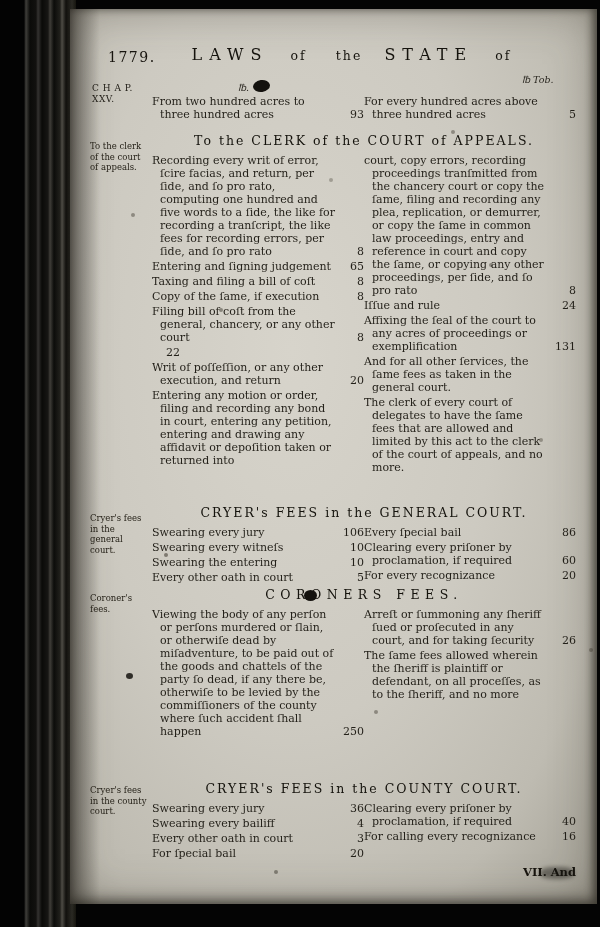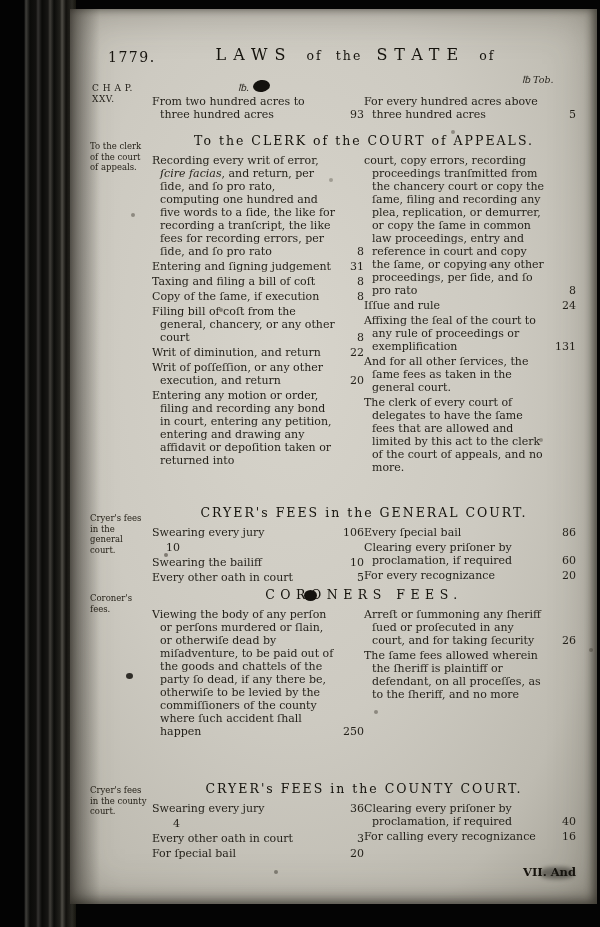--- a/index.html
+++ b/index.html
@@ -12,21 +12,21 @@
   .page { position:absolute; left:70px; top:9px; width:527px; height:895px;
     background:radial-gradient(ellipse at 42% 38%, #d7d4cb 0%, #cdcac1 48%, #beb bb1 78%, #a19e93 100%);
     background:radial-gradient(ellipse at 42% 38%, #d7d4cb 0%, #cdcac1 48%, #bebbb1 78%, #a19e93 100%);
     box-shadow: inset 0 0 46px rgba(55,50,40,.38), inset -4px 0 9px rgba(30,28,22,.55), inset 0 -6px 12px rgba(30,28,22,.4); }
   .gutter { position:absolute; left:0; top:0; width:30px; height:100%;
     background:linear-gradient(90deg, rgba(25,22,17,.5), rgba(25,22,17,0)); }
 
   .year { position:absolute; left:38px; top:40px; font-size:14px; letter-spacing:1.5px; color:#17140e; }
   .title { position:absolute; left:70px; top:36px; width:430px; text-align:center; color:#15130d; white-space:nowrap; }
   .tcap { font-size:16px; letter-spacing:7px; margin:0 5px; }
-  .tsm  { font-size:12.5px; letter-spacing:2px; margin:0 4px; }
+  .tsm  { font-size:12.5px; letter-spacing:2px; margin:0 12px; }
   .chap { position:absolute; left:22px; top:74px; font-size:9px; letter-spacing:.5px; color:#201d16; line-height:11px; }
   .unit { position:absolute; font-size:9.5px; font-style:italic; color:#2a2720; }
   .unit-l { left:168px; top:72px; }
   .unit-r { left:452px; top:64px; }
 
   .mnote { position:absolute; left:20px; width:58px; font-size:8.5px; line-height:10.5px; color:#262219; }
 
   .content { position:absolute; left:82px; width:424px; color:#221f18; }
   .sec-acres    { top:86px; }
   .sec-appeals  { top:124px; }
@@ -35,21 +35,21 @@
   .sec-cryercty { top:772px; }
 
   .sheading { text-align:center; font-size:12.5px; letter-spacing:2px; color:#14120c; margin-bottom:6px; white-space:nowrap; }
   .sheading.wide { letter-spacing:5.5px; }
 
   .cols { display:flex; }
   .col { flex:1; min-width:0; }
   .entry { display:flex; align-items:flex-end; margin-bottom:2px; }
   .etext { flex:1; font-size:11px; line-height:13px; text-indent:-8px; padding-left:8px; }
   .efee  { width:28px; text-align:right; font-size:11px; line-height:13px; }
-  .ital { font-style:italic; }
+  .ital { }
 
   .catchword { position:absolute; top:856px; left:82px; width:424px; text-align:right; font-size:11.5px; color:#17140e; font-weight:bold; }
 
   .blob { position:absolute; background:#14120e; border-radius:50%; }
   .blob-unit    { left:183px; top:71px;  width:17px; height:12px; transform:rotate(-8deg); }
   .blob-coroner { left:234px; top:581px; width:13px; height:11px; }
   .blob-margin  { left:56px;  top:664px; width:7px;  height:6px; opacity:.85; }
   .smudge-catch { left:470px; top:858px; width:34px; height:12px; border-radius:40%; opacity:.45; filter:blur(2px); }
 
   .specks { position:absolute; left:0; top:0; width:2px; height:2px; border-radius:50%; background:transparent;
@@ -113,36 +113,35 @@
     <div class="cols">
       <div class="col">
         <div class="entry">
           <div class="etext">
             <span>Recording every writ of error, </span><span class="ital">ſcire facias</span><span>, and return, per ſide, and ſo pro rato, computing one hundred and five words to a ſide, the like for recording a tranſcript, the like fees for recording errors, per ſide, and ſo pro rato</span>
           </div>
           <div class="efee">8</div>
         </div>
         <div class="entry">
           <div class="etext">Entering and ſigning judgement</div>
-          <div class="efee">31</div>
+          <div class="efee">65</div>
         </div>
         <div class="entry">
           <div class="etext">Taxing and filing a bill of coſt</div>
           <div class="efee">8</div>
         </div>
         <div class="entry">
           <div class="etext">Copy of the ſame, if execution</div>
           <div class="efee">8</div>
         </div>
         <div class="entry">
           <div class="etext">Filing bill of coſt from the general, chancery, or any other court</div>
           <div class="efee">8</div>
         </div>
         <div class="entry">
-          <div class="etext">Writ of diminution, and return</div>
           <div class="efee">22</div>
         </div>
         <div class="entry">
           <div class="etext">Writ of poſſeſſion, or any other execution, and return</div>
           <div class="efee">20</div>
         </div>
         <div class="entry">
           <div class="etext">Entering any motion or order, filing and recording any bond in court, entering any petition, entering and drawing any affidavit or depoſition taken or returned into</div>
           <div class="efee"></div>
         </div>
@@ -150,21 +149,21 @@
       <div class="col">
         <div class="entry">
           <div class="etext">court, copy errors, recording proceedings tranſmitted from the chancery court or copy the ſame, filing and recording any plea, replication, or demurrer, or copy the ſame in common law proceedings, entry and reference in court and copy the ſame, or copying any other proceedings, per ſide, and ſo pro rato</div>
           <div class="efee">8</div>
         </div>
         <div class="entry">
           <div class="etext">Iſſue and rule</div>
           <div class="efee">24</div>
         </div>
         <div class="entry">
-          <div class="etext">Affixing the ſeal of the court to any rule of proceedings or exemplification</div>
+          <div class="etext">Affixing the ſeal of the court to any acres of proceedings or exemplification</div>
           <div class="efee">131</div>
         </div>
         <div class="entry">
           <div class="etext">And for all other ſervices, the ſame fees as taken in the general court.</div>
           <div class="efee"></div>
         </div>
         <div class="entry">
           <div class="etext">The clerk of every court of delegates to have the ſame fees that are allowed and limited by this act to the clerk of the court of appeals, and no more.</div>
           <div class="efee"></div>
         </div>
@@ -174,24 +173,25 @@
 
   <div class="content sec-cryergen">
     <div class="sheading">CRYER's FEES in the GENERAL COURT.</div>
     <div class="cols">
       <div class="col">
         <div class="entry">
           <div class="etext">Swearing every jury</div>
           <div class="efee">106</div>
         </div>
         <div class="entry">
+          <div class="etext">Swearing every witneſs</div>
           <div class="efee">10</div>
         </div>
         <div class="entry">
-          <div class="etext">Swearing the bailiff</div>
+          <div class="etext">Swearing the entering</div>
           <div class="efee">10</div>
         </div>
         <div class="entry">
           <div class="etext">Every other oath in court</div>
           <div class="efee">5</div>
         </div>
       </div>
       <div class="col">
         <div class="entry">
           <div class="etext">Every ſpecial bail</div>
@@ -233,20 +233,21 @@
 
   <div class="content sec-cryercty">
     <div class="sheading">CRYER's FEES in the COUNTY COURT.</div>
     <div class="cols">
       <div class="col">
         <div class="entry">
           <div class="etext">Swearing every jury</div>
           <div class="efee">36</div>
         </div>
         <div class="entry">
+          <div class="etext">Swearing every bailiff</div>
           <div class="efee">4</div>
         </div>
         <div class="entry">
           <div class="etext">Every other oath in court</div>
           <div class="efee">3</div>
         </div>
         <div class="entry">
           <div class="etext">For ſpecial bail</div>
           <div class="efee">20</div>
         </div>

